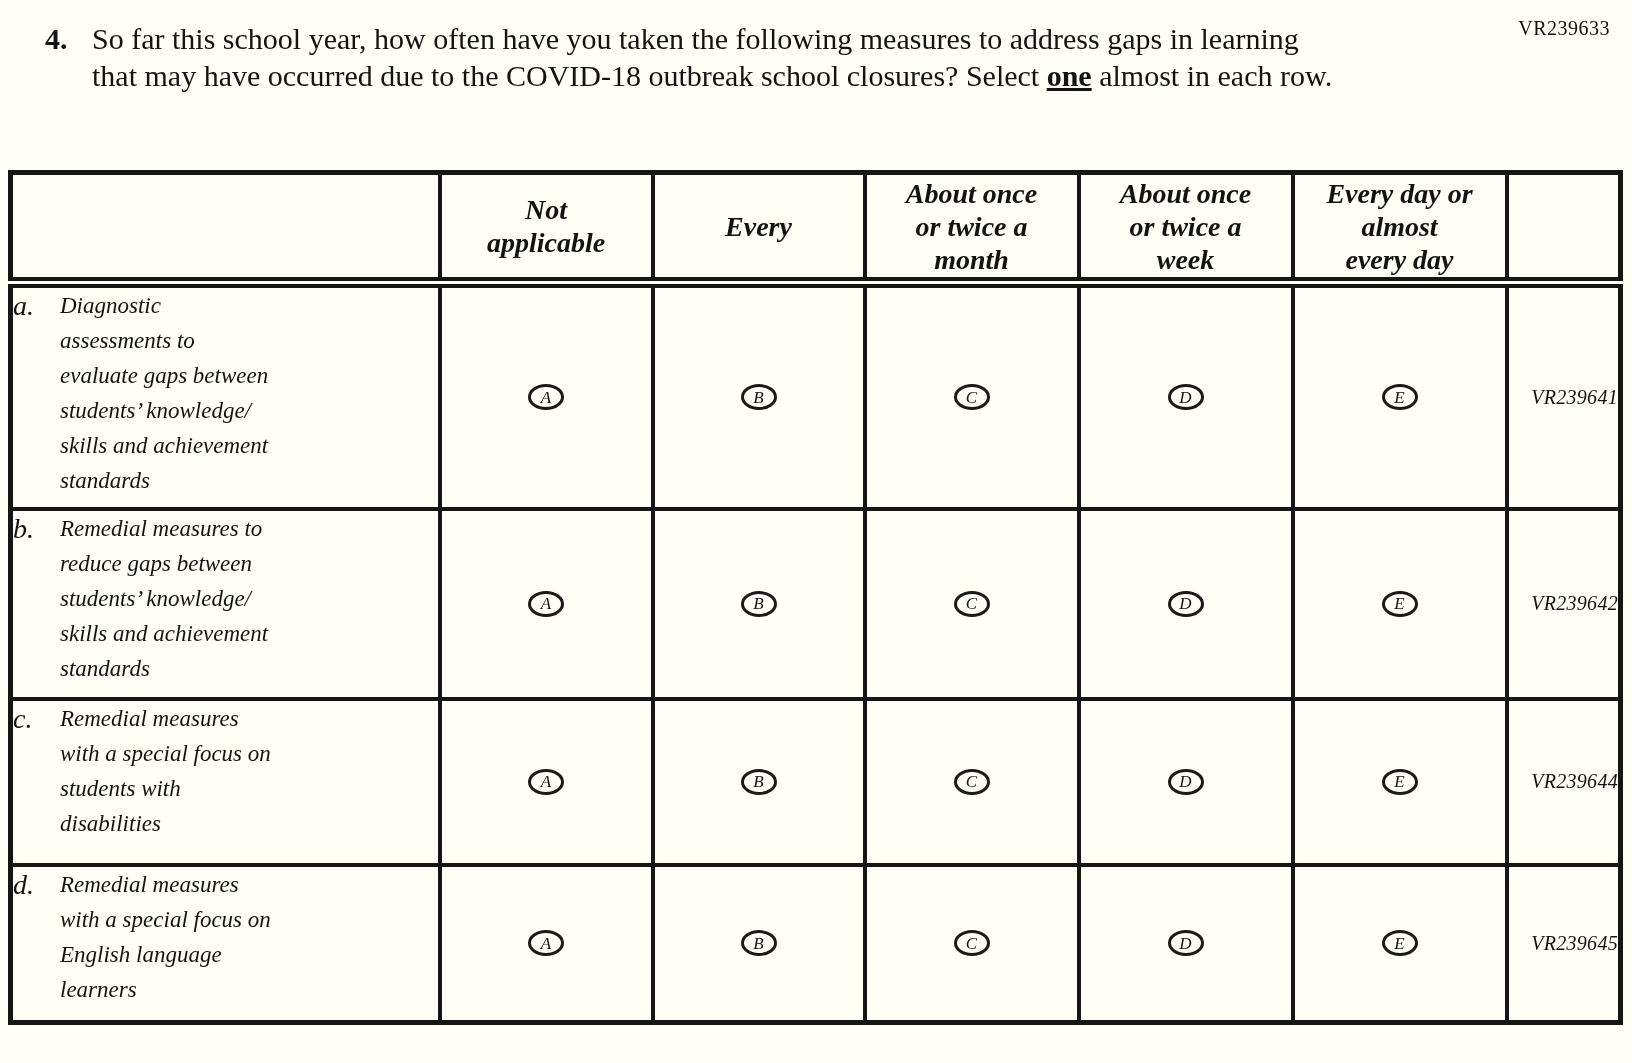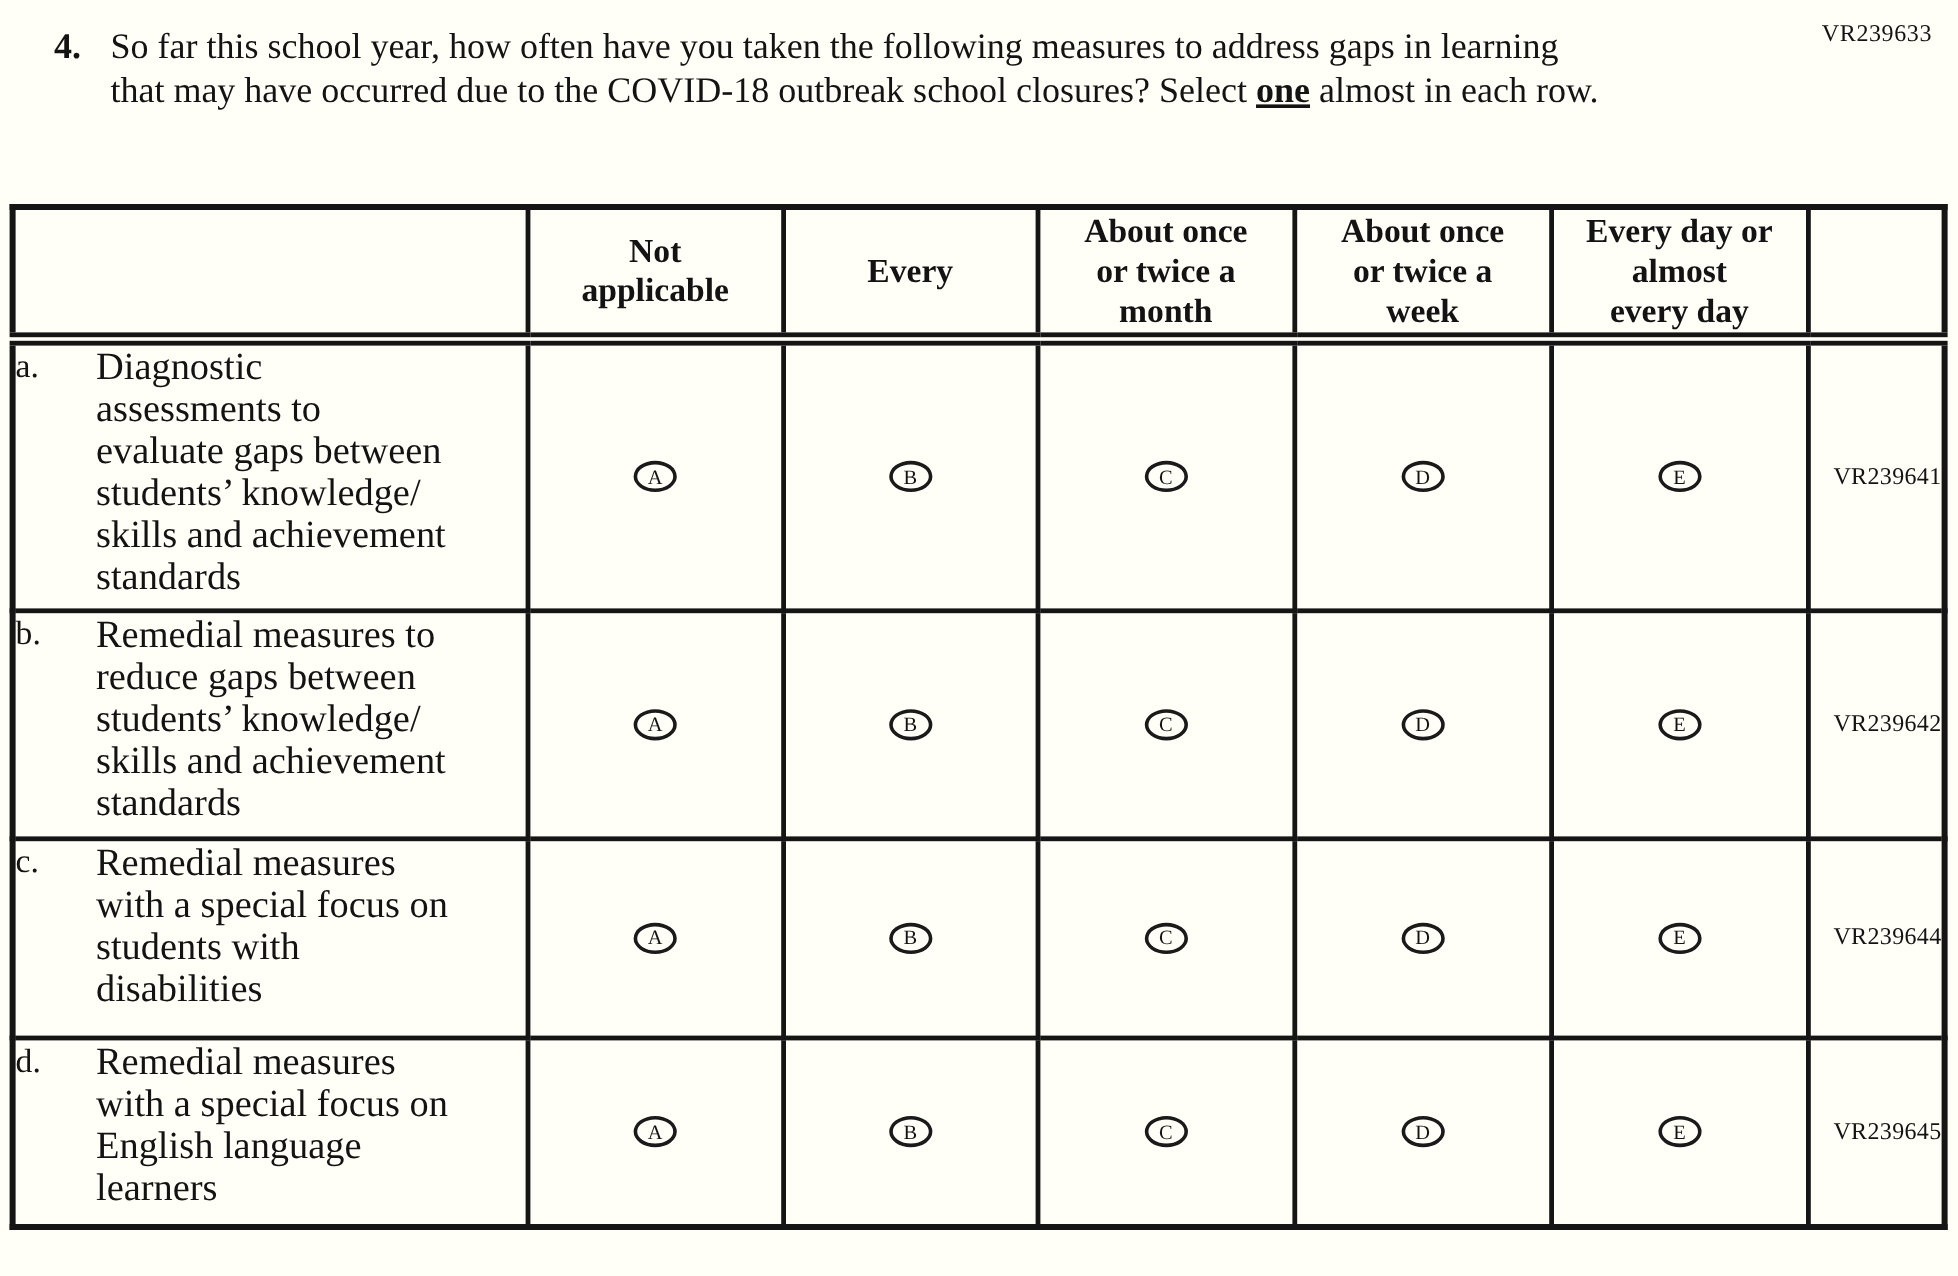--- a/index.html
+++ b/index.html
@@ -50,20 +50,21 @@
 
   
   table.grid {
     position: absolute;
     top: 170px;
     left: 8px;
     border-collapse: collapse;
     table-layout: fixed;
     border: 5px solid #151515;
     background: #fffef7;
+    font-style: italic;
   }
   table.grid th,
   table.grid td {
     border: 4px solid #151515;
     padding: 0;
   }
   table.grid thead th {
     border-bottom: 11px double #151515;
     font-weight: bold;
     font-size: 28px;
@@ -83,24 +84,23 @@
     padding: 11px 6px 0 13px;
   }
   .stem-inner { display: flex; }
   .row-letter {
     width: 47px;
     flex: none;
     font-size: 28px;
     line-height: 35px;
   }
   .row-label {
-    font-size: 32px;
+    font-size: 23px;
     line-height: 35px;
     white-space: pre-line;
-    margin-left: 20px;
   }
 
   td.opt {
     text-align: center;
     vertical-align: middle;
   }
   .bubble {
     display: inline-flex;
     align-items: center;
     justify-content: center;

